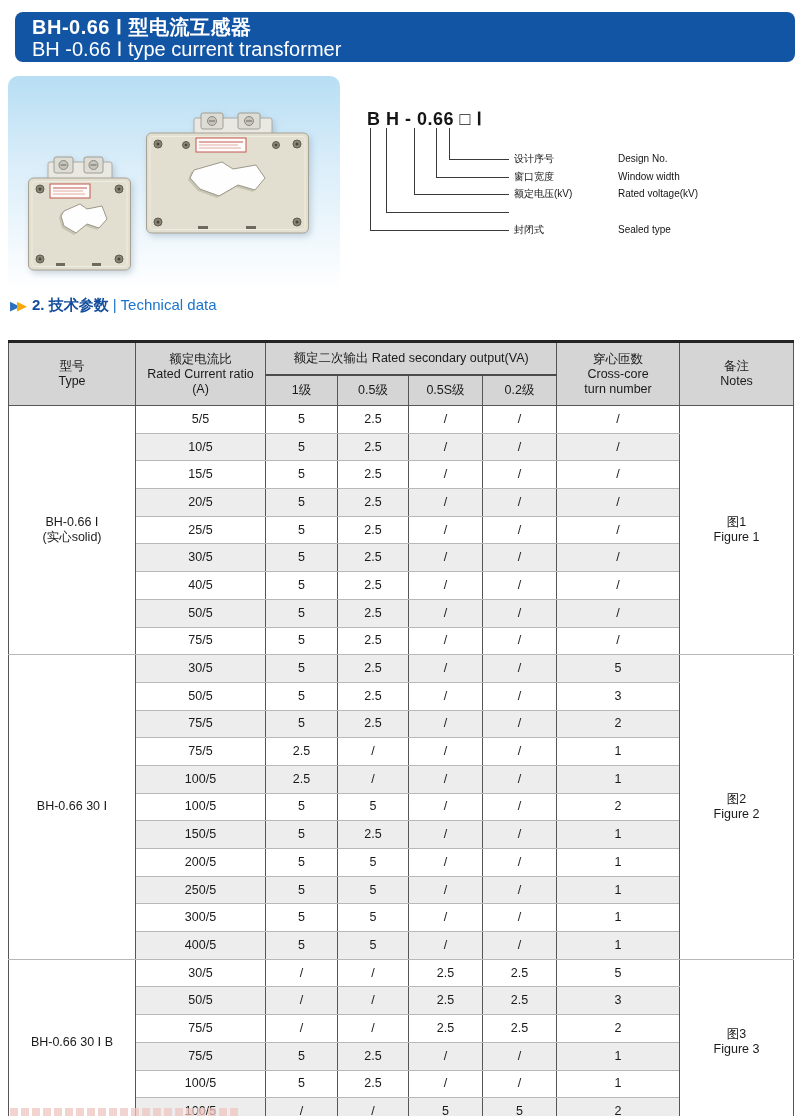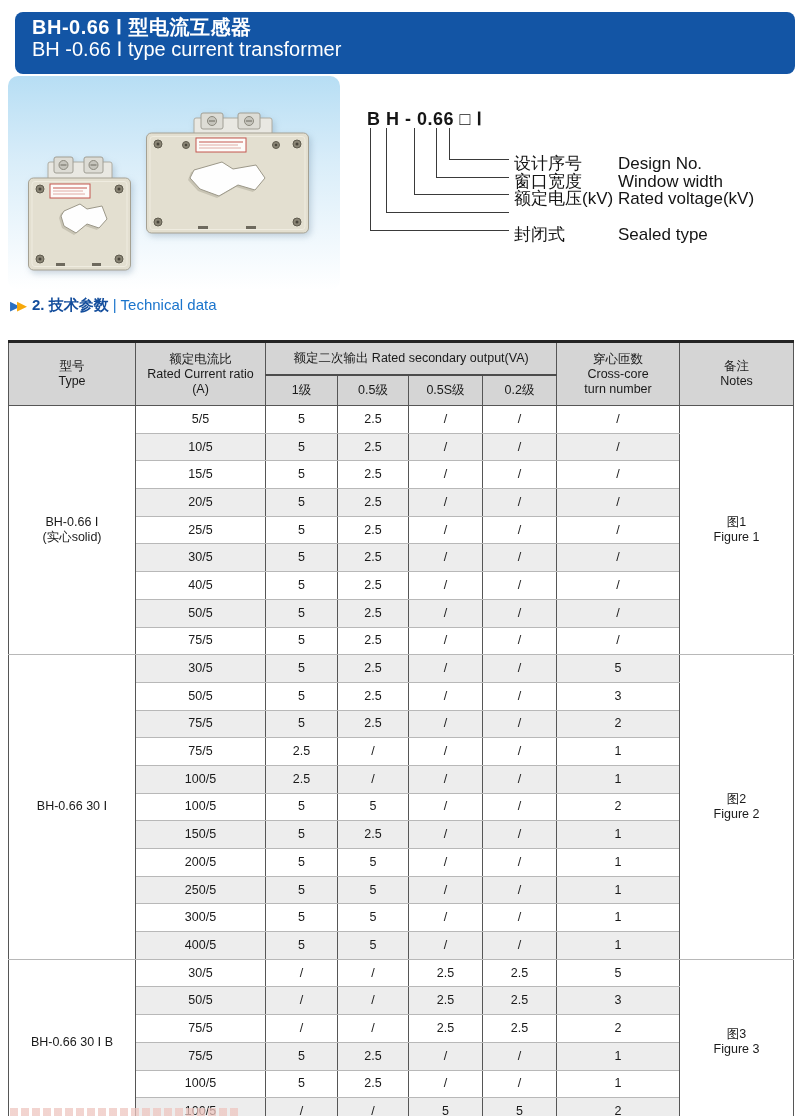--- a/index.html
+++ b/index.html
@@ -1,20 +1,20 @@
 <!DOCTYPE html>
 <html style="--header_bg: #1355a5; --accent_blue: #2a6fc2; --accent_yellow: #f7a80a; --section_cn_blue: #134d9c; --section_en_blue: #1a74cc; --table_header_bg: #d5d5d5; --row_alt_bg: #ededed;"><head>
 <meta charset="utf-8">
 <style>
   html,body{margin:0;padding:0;background:#fff;}
   .page{position:relative;width:800px;height:1116px;background:#ffffff;overflow:hidden;
         font-family:"Liberation Sans",sans-serif;color:#1a1a1a;}
 
   
-  .titlebar{position:absolute;left:15px;top:12px;width:780px;height:62px;
+  .titlebar{position:absolute;left:15px;top:12px;width:780px;height:50px;
             background:var(--header_bg,#1355a5);border-radius:8px;color:#fff;
             padding:3px 0 0 17px;box-sizing:border-box;}
   .titlebar .t-cn{font-size:20px;font-weight:bold;line-height:24px;letter-spacing:.5px;}
   .titlebar .t-en{font-size:20px;line-height:21px;}
 
   
   .photo-panel{position:absolute;left:8px;top:76px;width:332px;height:214px;border-radius:10px;
                background:linear-gradient(180deg,#b7def4 0%,#d9edf9 40%,#ffffff 100%);}
   .ct{position:absolute;filter:drop-shadow(2px 3px 3px rgba(80,110,140,.28));}
   .ct-left{left:20px;top:80px;}
@@ -27,21 +27,21 @@
   .arrow1{color:var(--accent_blue,#2a6fc2);font-size:13px;}
   .arrow2{color:var(--accent_yellow,#f7a80a);font-size:13px;margin-left:-3px;margin-right:5px;}
   .sec-cn{color:var(--section_cn_blue,#134d9c);font-weight:700;}
   .sec-div{color:var(--section_en_blue,#1a74cc);margin:0 4px;}
   .sec-en{color:var(--section_en_blue,#1a74cc);}
 
   
   .model-code{position:absolute;left:367px;top:108px;font-size:18px;font-weight:700;
               letter-spacing:.5px;color:#151515;}
   .connector{position:absolute;border-left:1px solid #3a3a3a;border-bottom:1px solid #3a3a3a;}
-  .diagram-row{position:absolute;left:514px;font-size:17px;color:#141414;white-space:nowrap;}
+  .diagram-row{position:absolute;left:514px;font-size:10px;color:#141414;white-space:nowrap;}
   .d-cn{display:inline-block;width:104px;}
   .d-en{display:inline-block;}
 
   
   .data-table{position:absolute;left:8px;top:340px;width:785px;border-collapse:collapse;
               table-layout:fixed;font-size:12.5px;color:#1a1a1a;
               border-top:3px solid #242424;border-bottom:3px solid #242424;
               border-left:1px solid #6a6a6a;border-right:1px solid #6a6a6a;}
   .data-table th{background:var(--table_header_bg,#d5d5d5);font-weight:400;font-size:12.5px;
                  border:1px solid #565656;padding:0;line-height:15px;}

